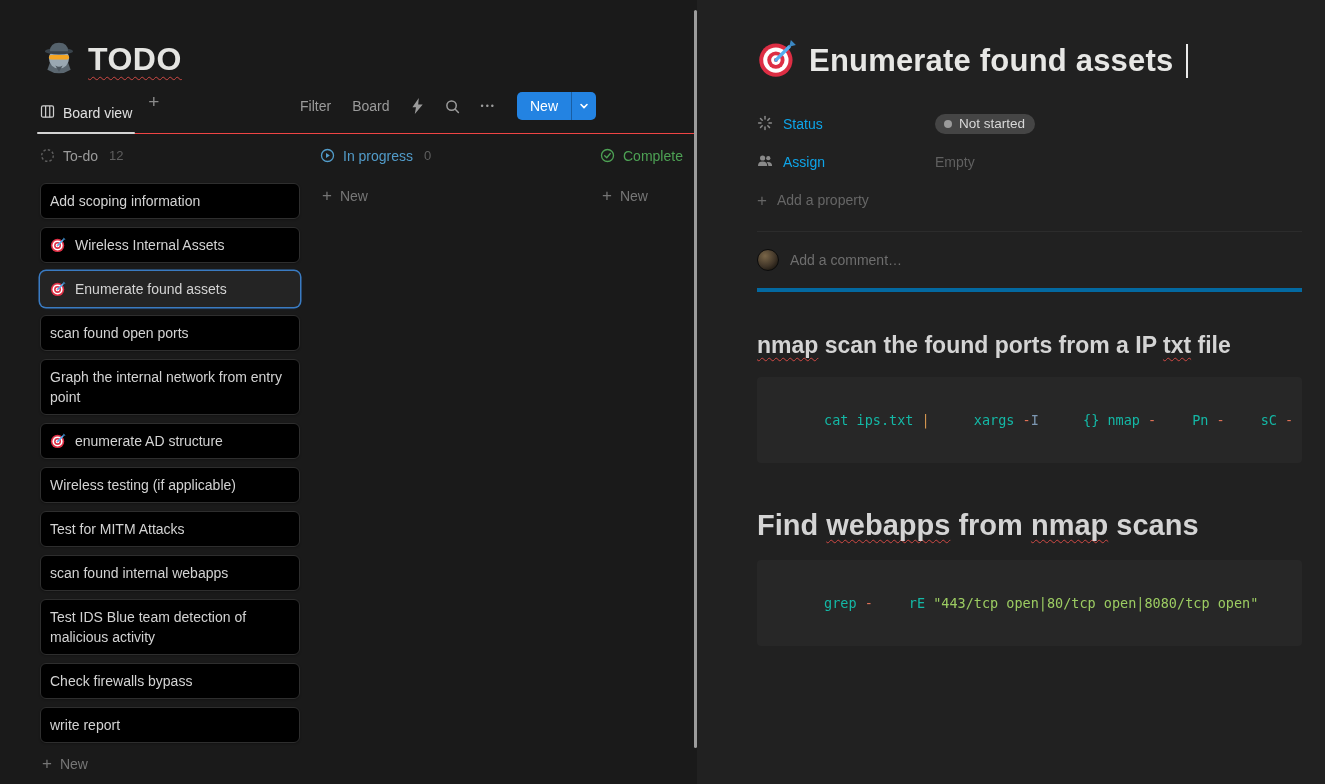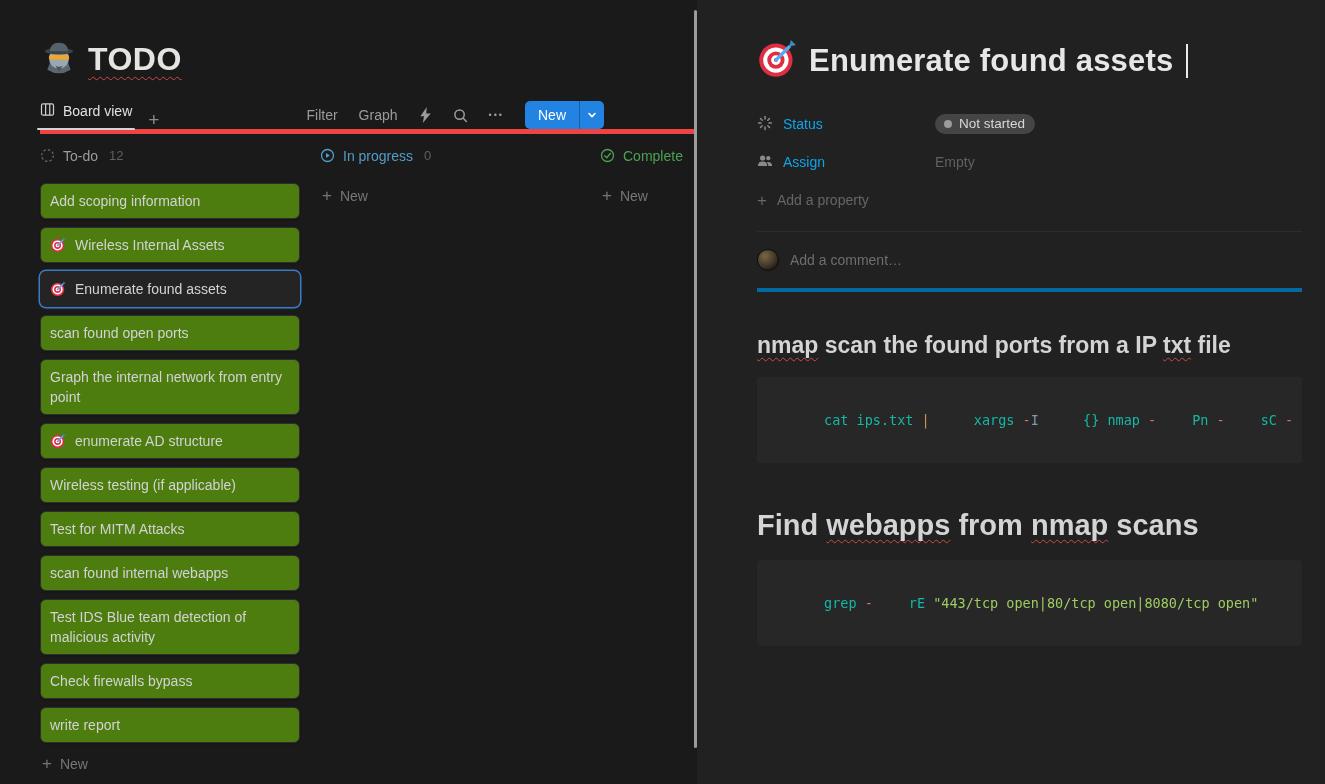--- a/index.html
+++ b/index.html
@@ -27,22 +27,22 @@
     text-decoration-line:underline;
     text-decoration-style:wavy;
     text-decoration-color:var(--squiggle);
     text-decoration-thickness:1px;
     text-underline-offset:5px;
     text-decoration-skip-ink:none;
   }
   .page-title.sp { text-underline-offset:6px; }
 
   .tab-row {
-    display:flex; align-items:flex-end; margin-top:10px; height:42px;
-    border-bottom:5px solid #ef4444; padding-right:0; position:relative;
+    display:flex; align-items:flex-start; margin-top:10px; height:42px;
+    border-bottom:1px solid #ef4444; padding-right:8px; position:relative;
   }
   .tab {
     display:flex; align-items:center; gap:8px; height:100%;
     color:#e0e0e0; font-size:14px; position:relative; cursor:pointer;
   }
   .tab::after {
     content:""; position:absolute; left:-3px; right:-3px; bottom:-1px;
     height:2px; background:#d3d3d3; border-radius:1px;
   }
   .tab-plus { margin-left:16px; color:#8a8a8a; font-size:19px; line-height:1; }
@@ -66,21 +66,21 @@
 
   .board { margin-top:14px; display:flex; gap:20px; }
   .column { width:260px; flex:0 0 260px; }
   .col-header { display:flex; gap:8px; height:20px; font-size:14px; }
   .col-name { color:#9b9b9b; }
   .col-name.inprogress { color:var(--inprogress); }
   .col-name.complete { color:var(--complete); }
   .col-count { color:#5f5f5f; font-size:13px; margin-left:3px; }
   .cards { margin-top:15px; }
   .card {
-    background:#4d7c0f; border:1px solid #2e2e2e; border-radius:6px;
+    background:#000000; border:1px solid #2e2e2e; border-radius:6px;
     padding:7px 9px; margin-bottom:8px; font-size:14px; line-height:20px;
     color:#d3d3d3; display:flex; gap:9px; align-items:flex-start;
     box-shadow:0 1px 2px rgba(0,0,0,.25); cursor:pointer;
   }
   .card.selected {
     border-color:transparent;
     box-shadow:0 0 0 1.5px #3a7bc2, 0 1px 3px rgba(35,131,226,.25);
     background:#242424;
   }
   .card svg { flex:0 0 auto; margin-top:2px; }
@@ -178,21 +178,21 @@
               <line x1="6" y1="2" x2="6" y2="14"></line>
                 <line x1="10.4" y1="2" x2="10.4" y2="14"></line>
             </svg>
           </span>
           <span>Board view</span>
         </div>
         <span class="tab-plus">+</span>
 
         <div class="toolbar">
           <span class="tb-item">Filter</span>
-          <span class="tb-item">Graph</span>
+          <span class="tb-item">Board</span>
           <span class="tb-item">
             <svg width="13" height="16" viewBox="0 0 12 16" fill="#9b9b9b">
                 <path d="M7.3 0 L0.9 9.2 h3.6 L3.3 16 L11.2 6.4 H6.7 Z"></path>
               </svg>
           </span>
           <span class="tb-item">
             <svg width="15" height="15" viewBox="0 0 16 16" fill="none" stroke="#9b9b9b" stroke-width="1.6" stroke-linecap="round">
               <circle cx="7" cy="7" r="5"></circle>
                 <line x1="10.9" y1="10.9" x2="14.3" y2="14.3"></line>
             </svg>

